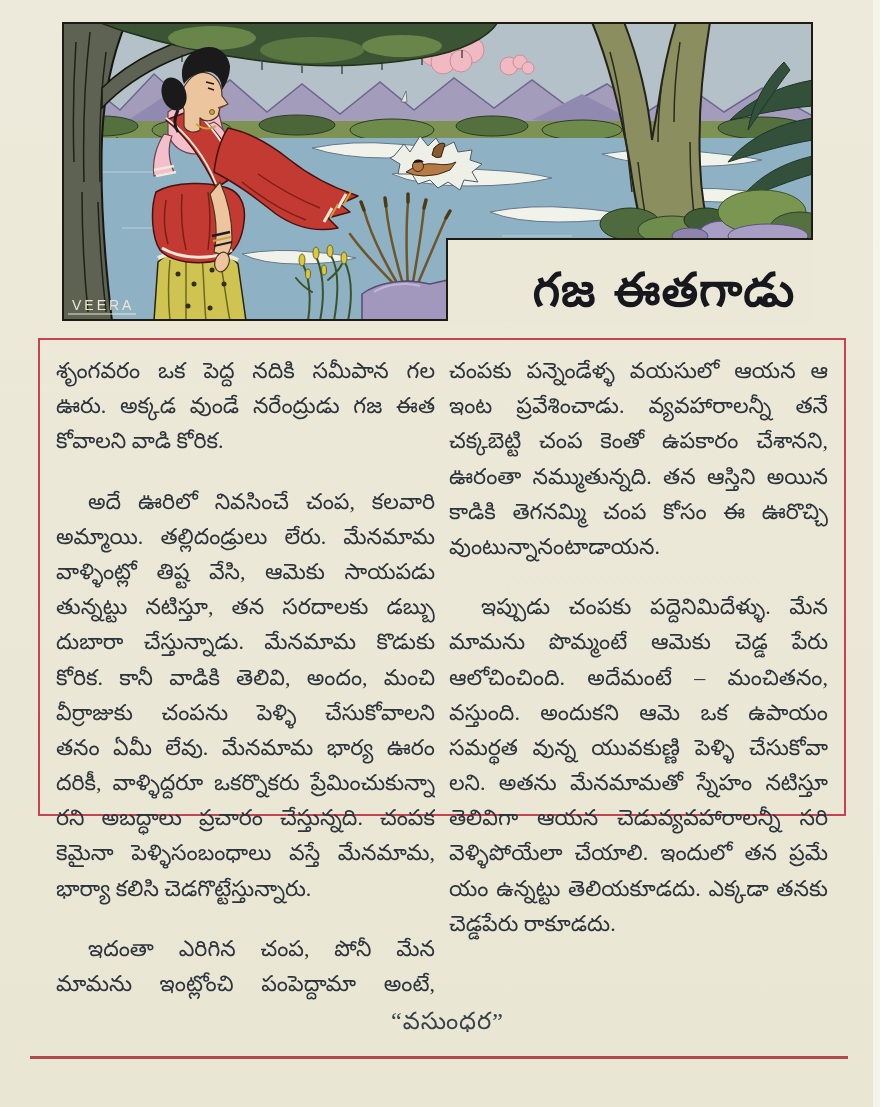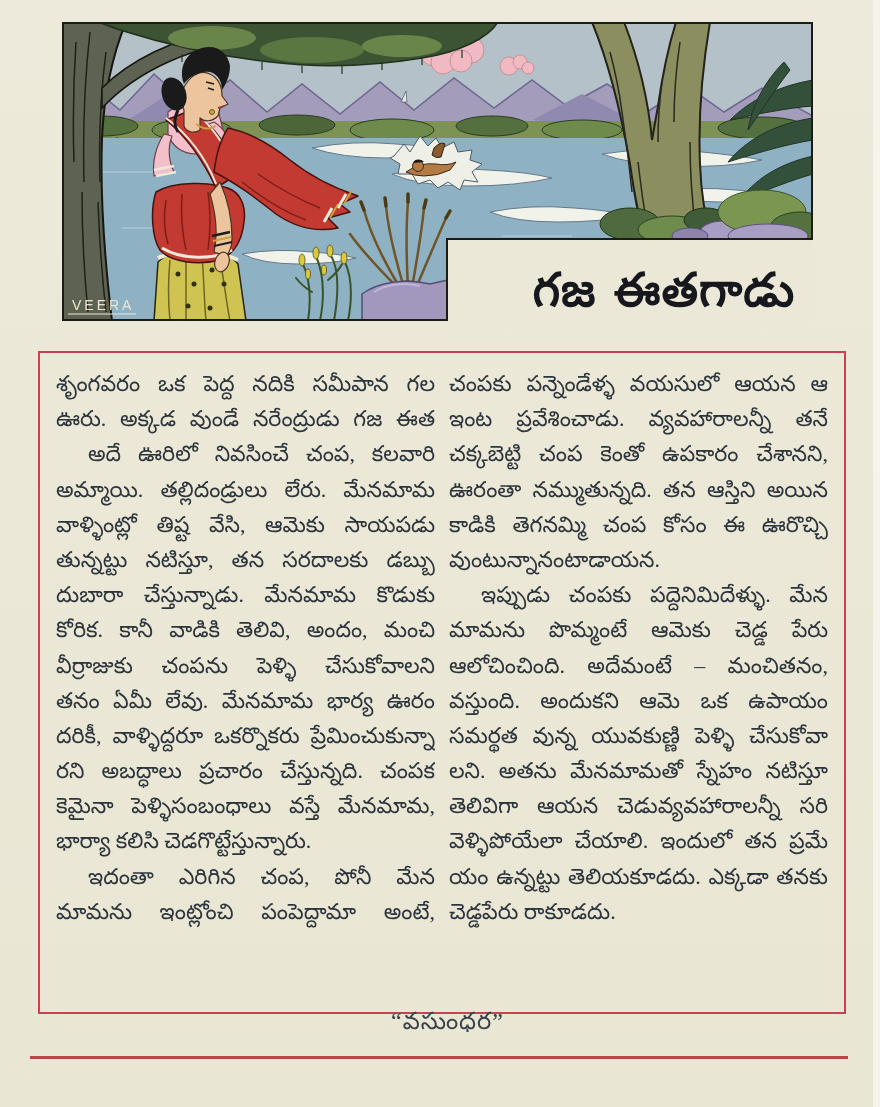--- a/index.html
+++ b/index.html
@@ -14,28 +14,28 @@
   .right-strip{position:absolute;right:0;top:0;width:22px;height:100%;background:#f5f3ea;}
   .illustration-wrap{position:absolute;left:62px;top:22px;width:751px;height:299px;}
   .story-title{
     position:absolute;left:448px;top:238px;width:402px;height:84px;
     display:flex;align-items:center;justify-content:center;
     font-family:"DejaVu Sans","Liberation Sans",sans-serif;
     font-weight:bold;font-size:47px;letter-spacing:1px;color:#17171e;margin:15px;
     white-space:nowrap;overflow:hidden;
   }
   .story-box{
-    position:absolute;left:38px;top:351px;width:808px;height:663px;
+    position:absolute;left:38px;top:338px;width:808px;height:478px;
     box-sizing:border-box;border:2px solid #c74352;
     display:flex;gap:14px;padding:13px 16px 8px 16px;background:transparent;
   }
   .story-col{flex:1 1 0;min-width:0;font-size:22px;line-height:35.2px;color:#2c343c;}
   .tline{height:35.2px;overflow:hidden;text-align:justify;text-align-last:justify;}
   .tline.endline{text-align-last:left;}
-  .tline.indent{text-indent:32px;}
+  .tline.indent{text-indent:32px;margin-top:25px;}
   .author-byline{
     position:absolute;left:0;top:1008px;width:100%;text-align:center;
     font-size:24px;color:#39424a;letter-spacing:1px;
   }
   .end-rule{
     position:absolute;left:30px;top:1056px;width:818px;height:0;margin:0;
     border:none;border-top:3px solid #b34a4a;
   }
 </style>
 </head>
@@ -227,20 +227,21 @@
       </g>
     </svg>
   </div>
 
   <h1 class="story-title">గజ ఈతగాడు</h1>
 
   <div class="story-box">
     <div class="story-col" id="col-left">
         <div class="tline">శృంగవరం ఒక పెద్ద నదికి సమీపాన గల</div>
         <div class="tline">ఊరు. అక్కడ వుండే నరేంద్రుడు గజ ఈత</div>
+        <div class="tline endline">కోవాలని వాడి కోరిక.</div>
         <div class="tline indent">అదే ఊరిలో నివసించే చంప, కలవారి</div>
         <div class="tline">అమ్మాయి. తల్లిదండ్రులు లేరు. మేనమామ</div>
         <div class="tline">వాళ్ళింట్లో తిష్ట వేసి, ఆమెకు సాయపడు</div>
         <div class="tline">తున్నట్టు నటిస్తూ, తన సరదాలకు డబ్బు</div>
         <div class="tline">దుబారా చేస్తున్నాడు. మేనమామ కొడుకు</div>
         <div class="tline">కోరిక. కానీ వాడికి తెలివి, అందం, మంచి</div>
         <div class="tline">వీర్రాజుకు చంపను పెళ్ళి చేసుకోవాలని</div>
         <div class="tline">తనం ఏమీ లేవు. మేనమామ భార్య ఊరం</div>
         <div class="tline">దరికీ, వాళ్ళిద్దరూ ఒకర్నొకరు ప్రేమించుకున్నా</div>
         <div class="tline">రని అబద్ధాలు ప్రచారం చేస్తున్నది. చంపక</div>

